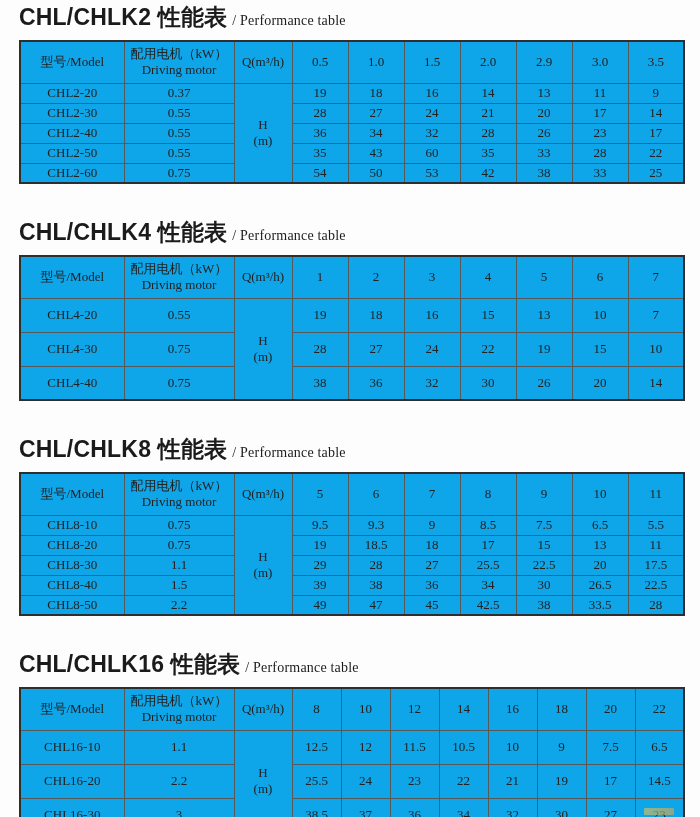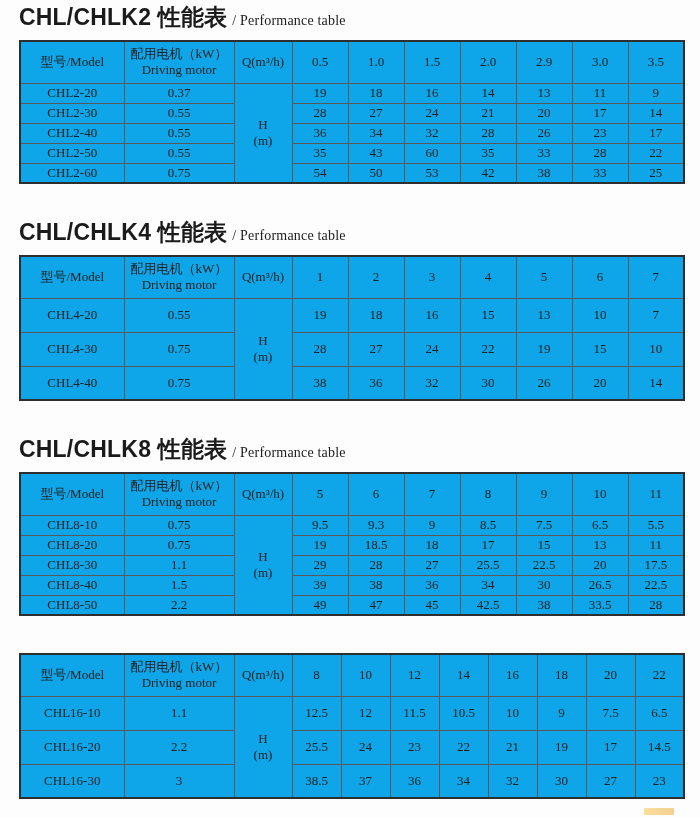--- a/index.html
+++ b/index.html
@@ -322,20 +322,21 @@
               <td>45</td>
               <td>42.5</td>
               <td>38</td>
               <td>33.5</td>
               <td>28</td>
             </tr>
           </tbody>
         </table>
       </section>
       <section class="section">
+        <h2 class="title"><span class="title-bold">CHL/CHLK16 性能表</span><span class="title-rest">/ Performance table</span></h2>
         <table class="perf roomy">
           <colgroup>
             <col style="width: 104px;">
             <col style="width: 110px;">
             <col style="width: 58px;">
             <col>
             <col>
             <col>
             <col>
             <col>

